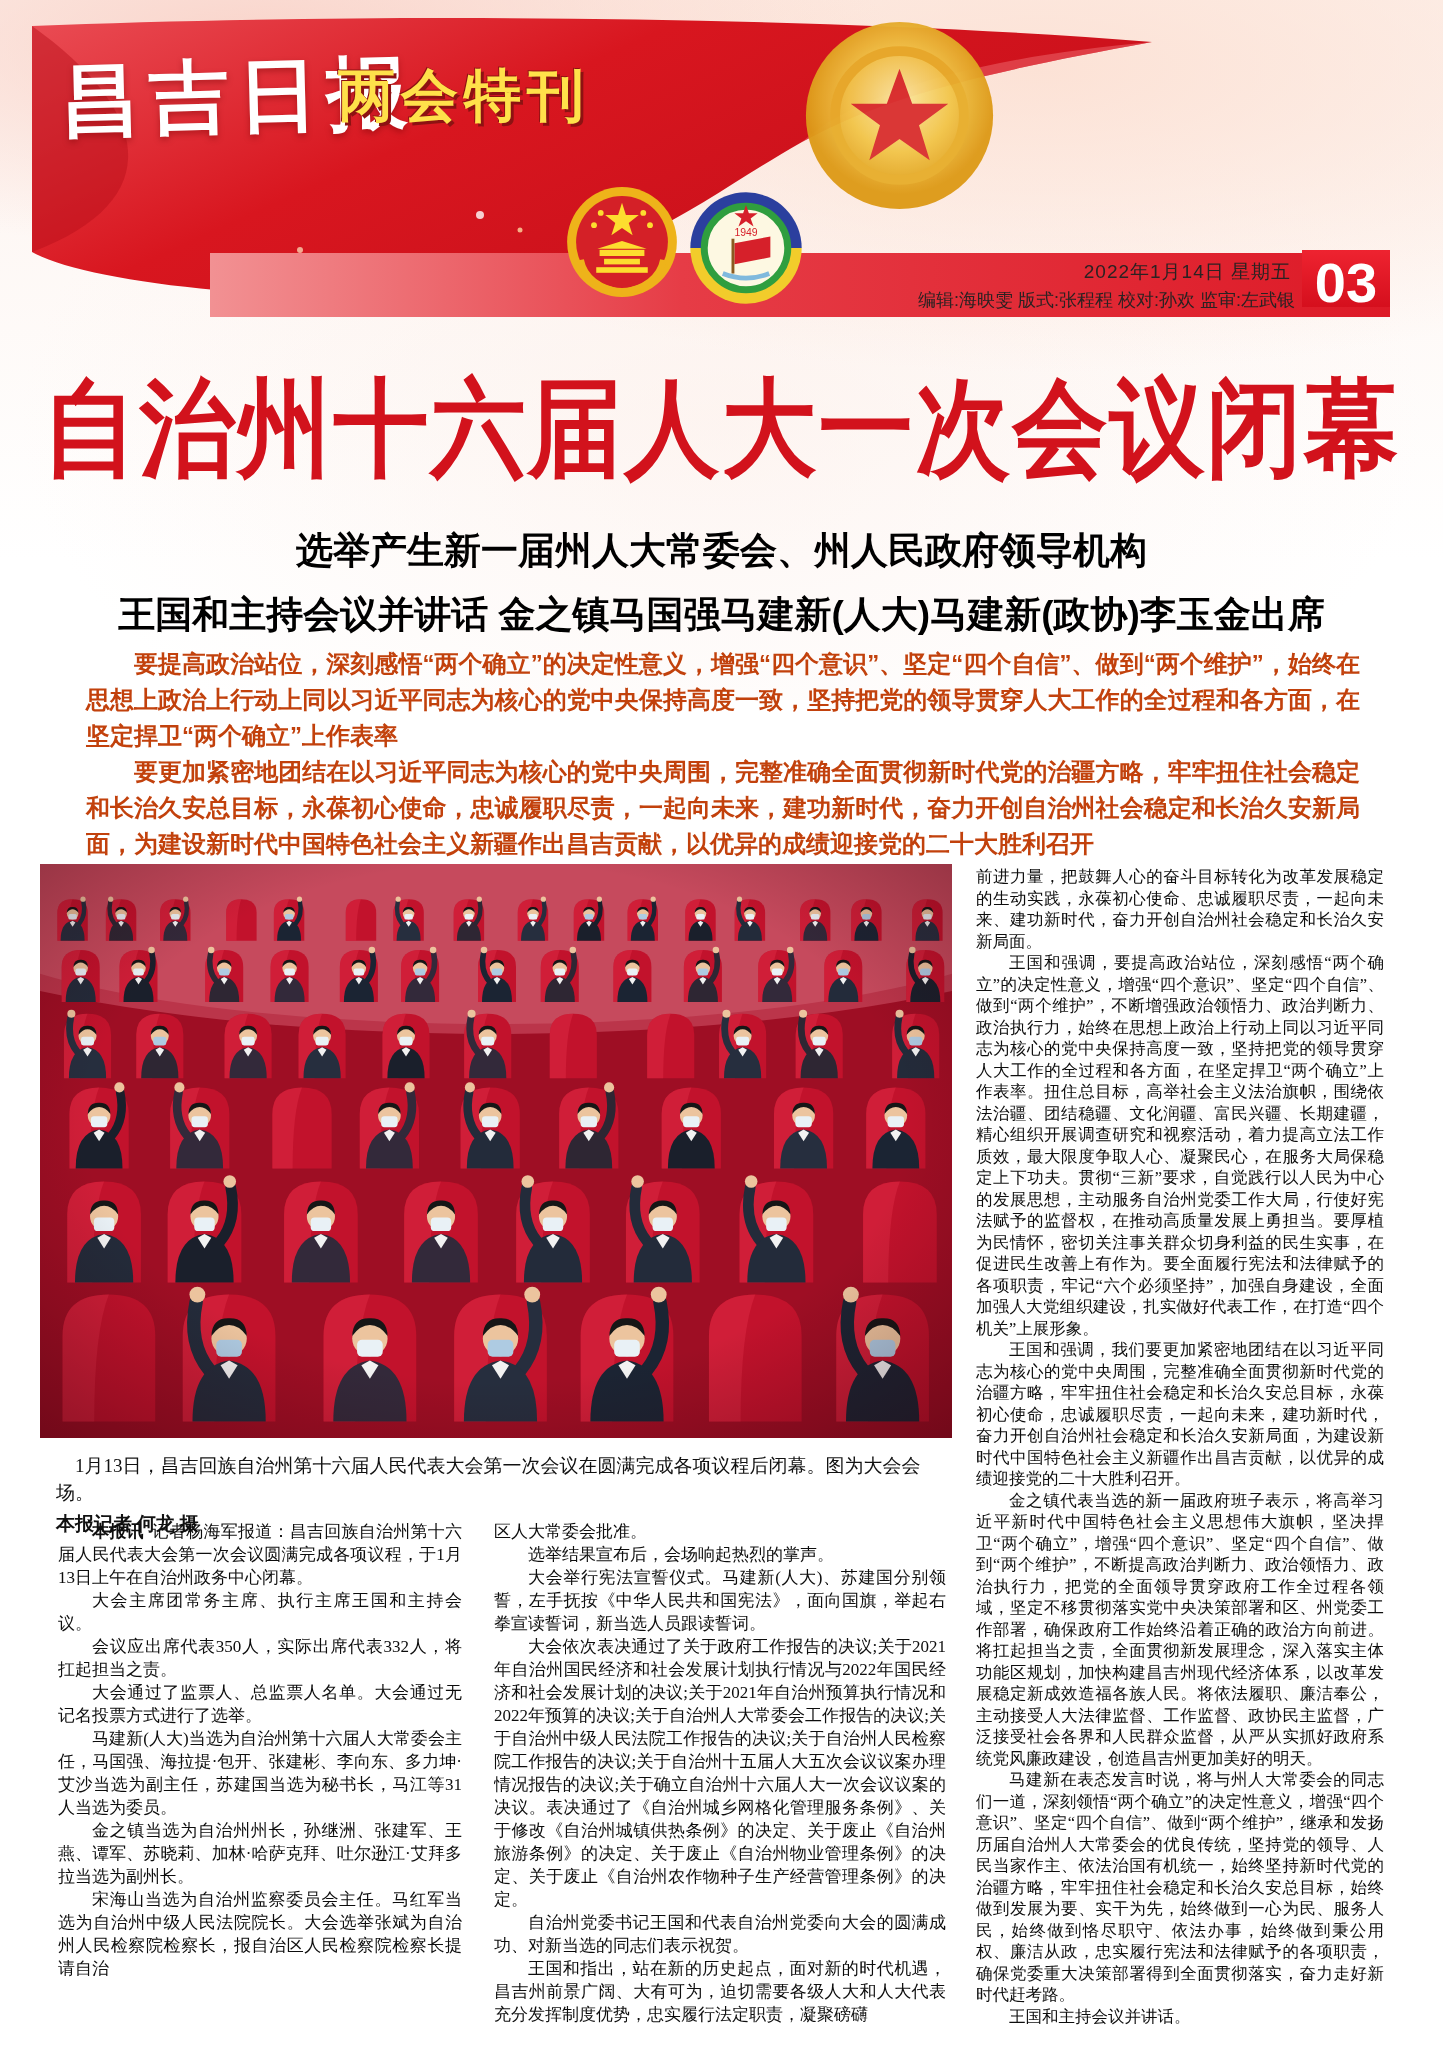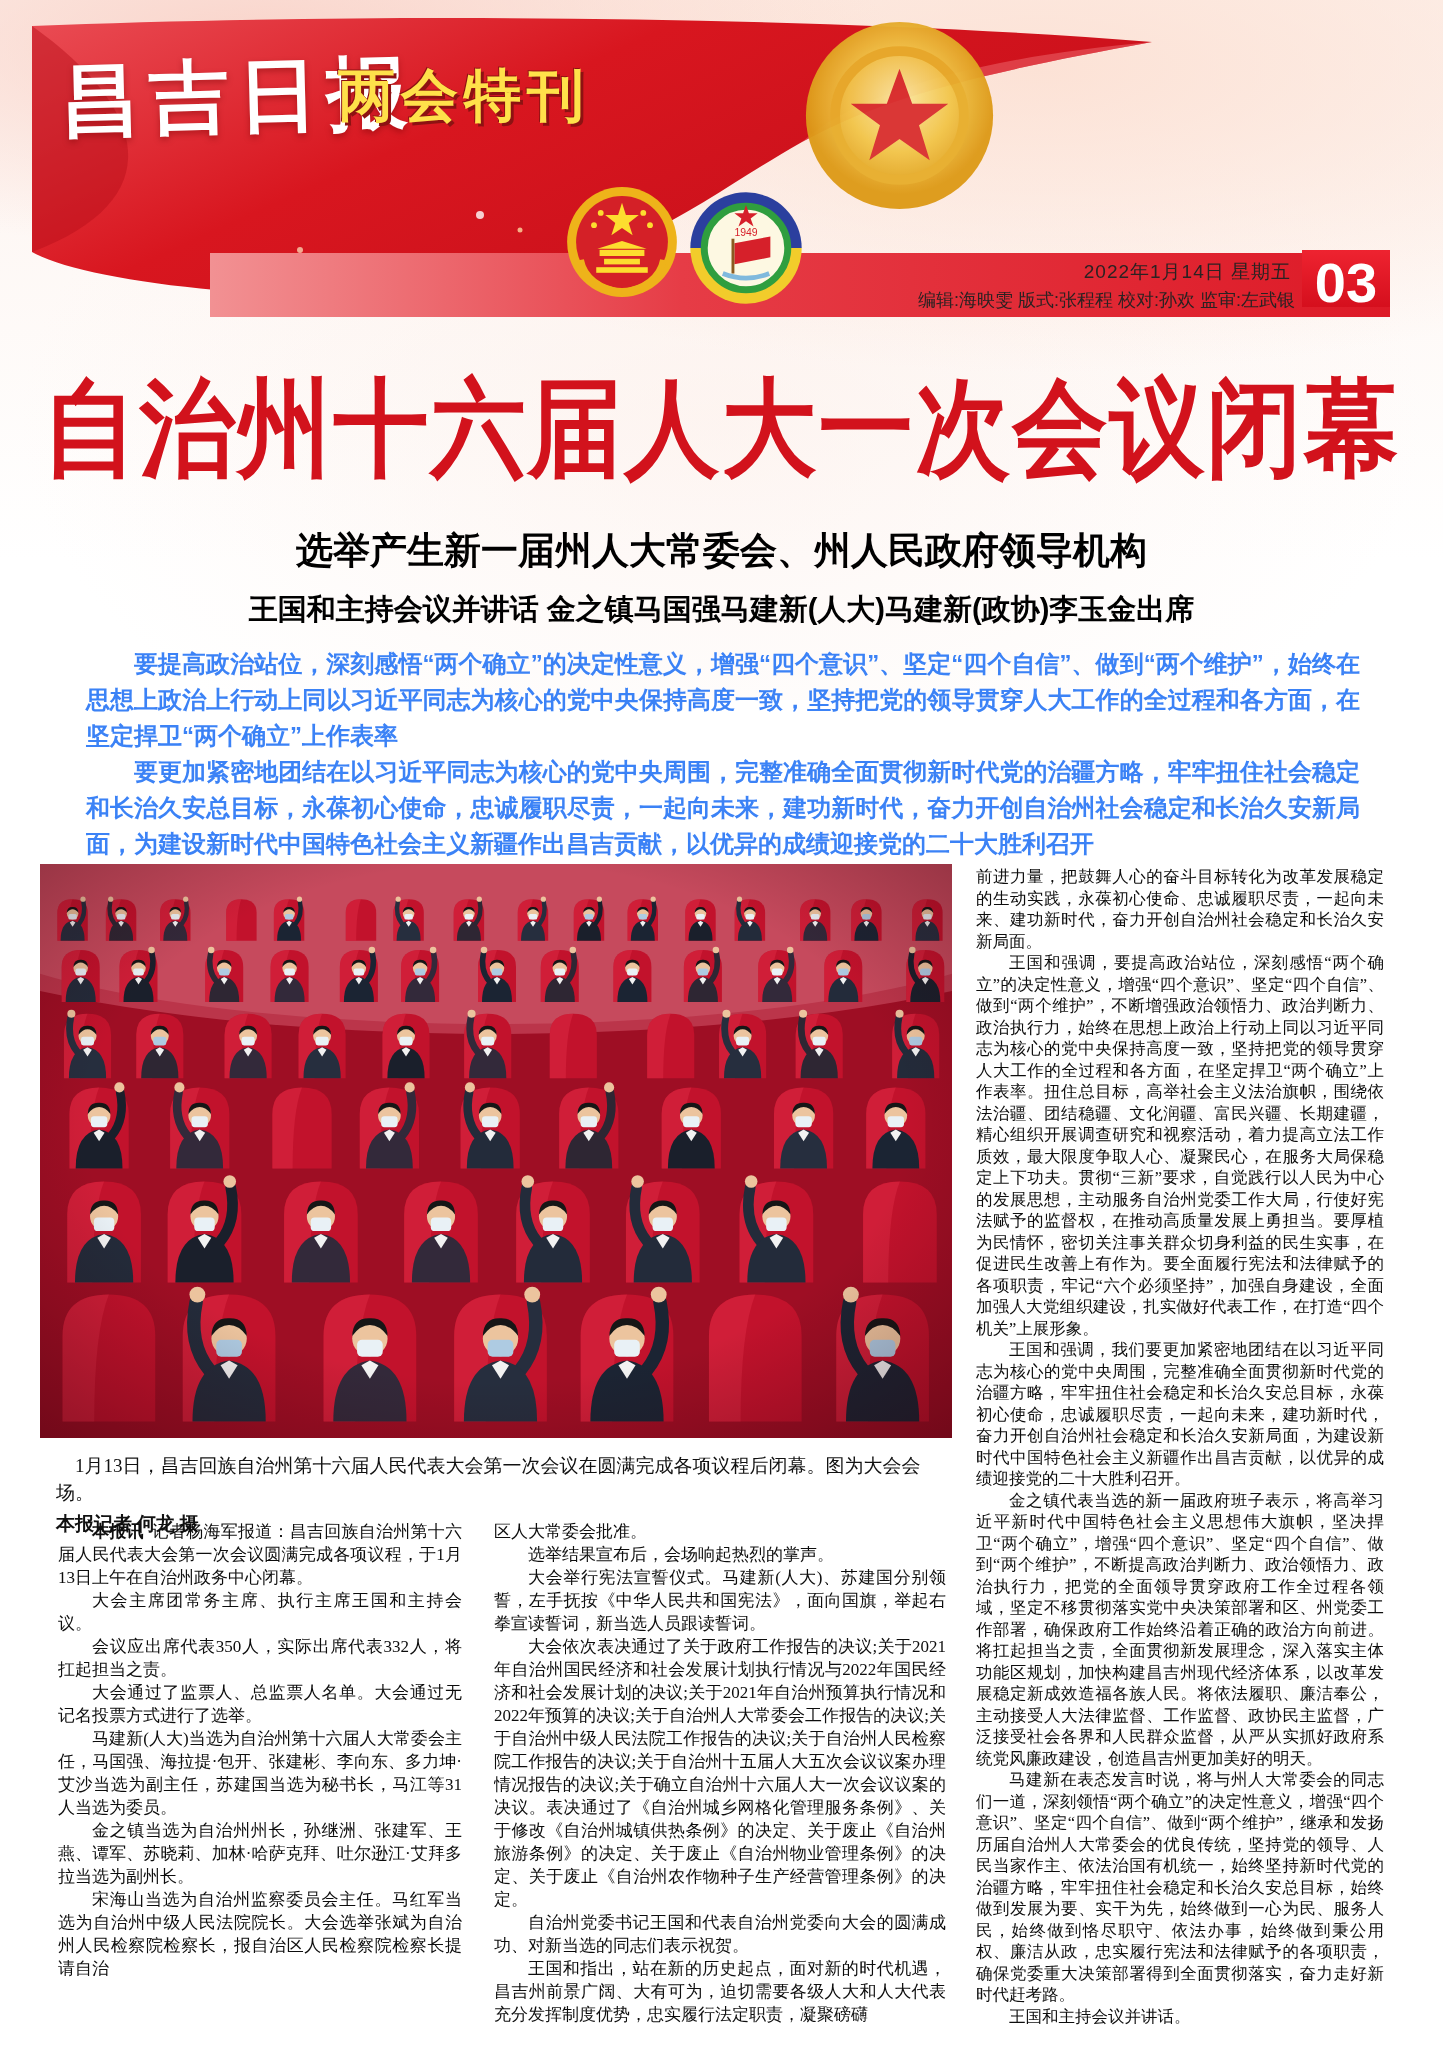--- a/index.html
+++ b/index.html
@@ -35,24 +35,24 @@
 
   .emblem-national{position:absolute;left:566px;top:186px;width:112px;height:112px;}
   .emblem-cppcc{position:absolute;left:688px;top:190px;width:116px;height:116px;}
 
   .headline{position:absolute;left:0;top:366px;width:1443px;text-align:center;
     color:#d2121c;font-size:95px;font-weight:900;font-family:"Liberation Serif",serif;
     letter-spacing:2px;transform:scaleY(1.12);white-space:nowrap;}
   .subhead{position:absolute;left:0;top:526px;width:1443px;text-align:center;
     font-size:37px;font-weight:700;color:#000;font-family:"Liberation Serif",serif;}
   .deck{position:absolute;left:0;top:590px;width:1443px;text-align:center;
-    font-size:29px;font-weight:900;color:#000;font-family:"Liberation Sans",sans-serif;}
+    font-size:37px;font-weight:900;color:#000;font-family:"Liberation Sans",sans-serif;}
 
   .lead{position:absolute;left:86px;top:646px;width:1274px;font-size:24px;line-height:36px;
-    font-weight:700;color:#3b82f6;font-family:"Liberation Sans",sans-serif;text-align:justify;}
+    font-weight:700;color:#c2410c;font-family:"Liberation Sans",sans-serif;text-align:justify;}
   .lead p{margin:0;text-indent:2em;}
 
   .photo{position:absolute;left:40px;top:864px;width:912px;height:574px;overflow:hidden;
     background:#a50f22;}
   .photo svg{display:block;}
 
   .caption-block{position:absolute;left:56px;top:1452px;width:896px;}
   .caption{margin:0;font-size:19px;line-height:27px;color:#111;text-indent:1em;}
   .credit{margin:5px 0 0;font-size:19px;font-weight:700;padding-right:12px;}
 

